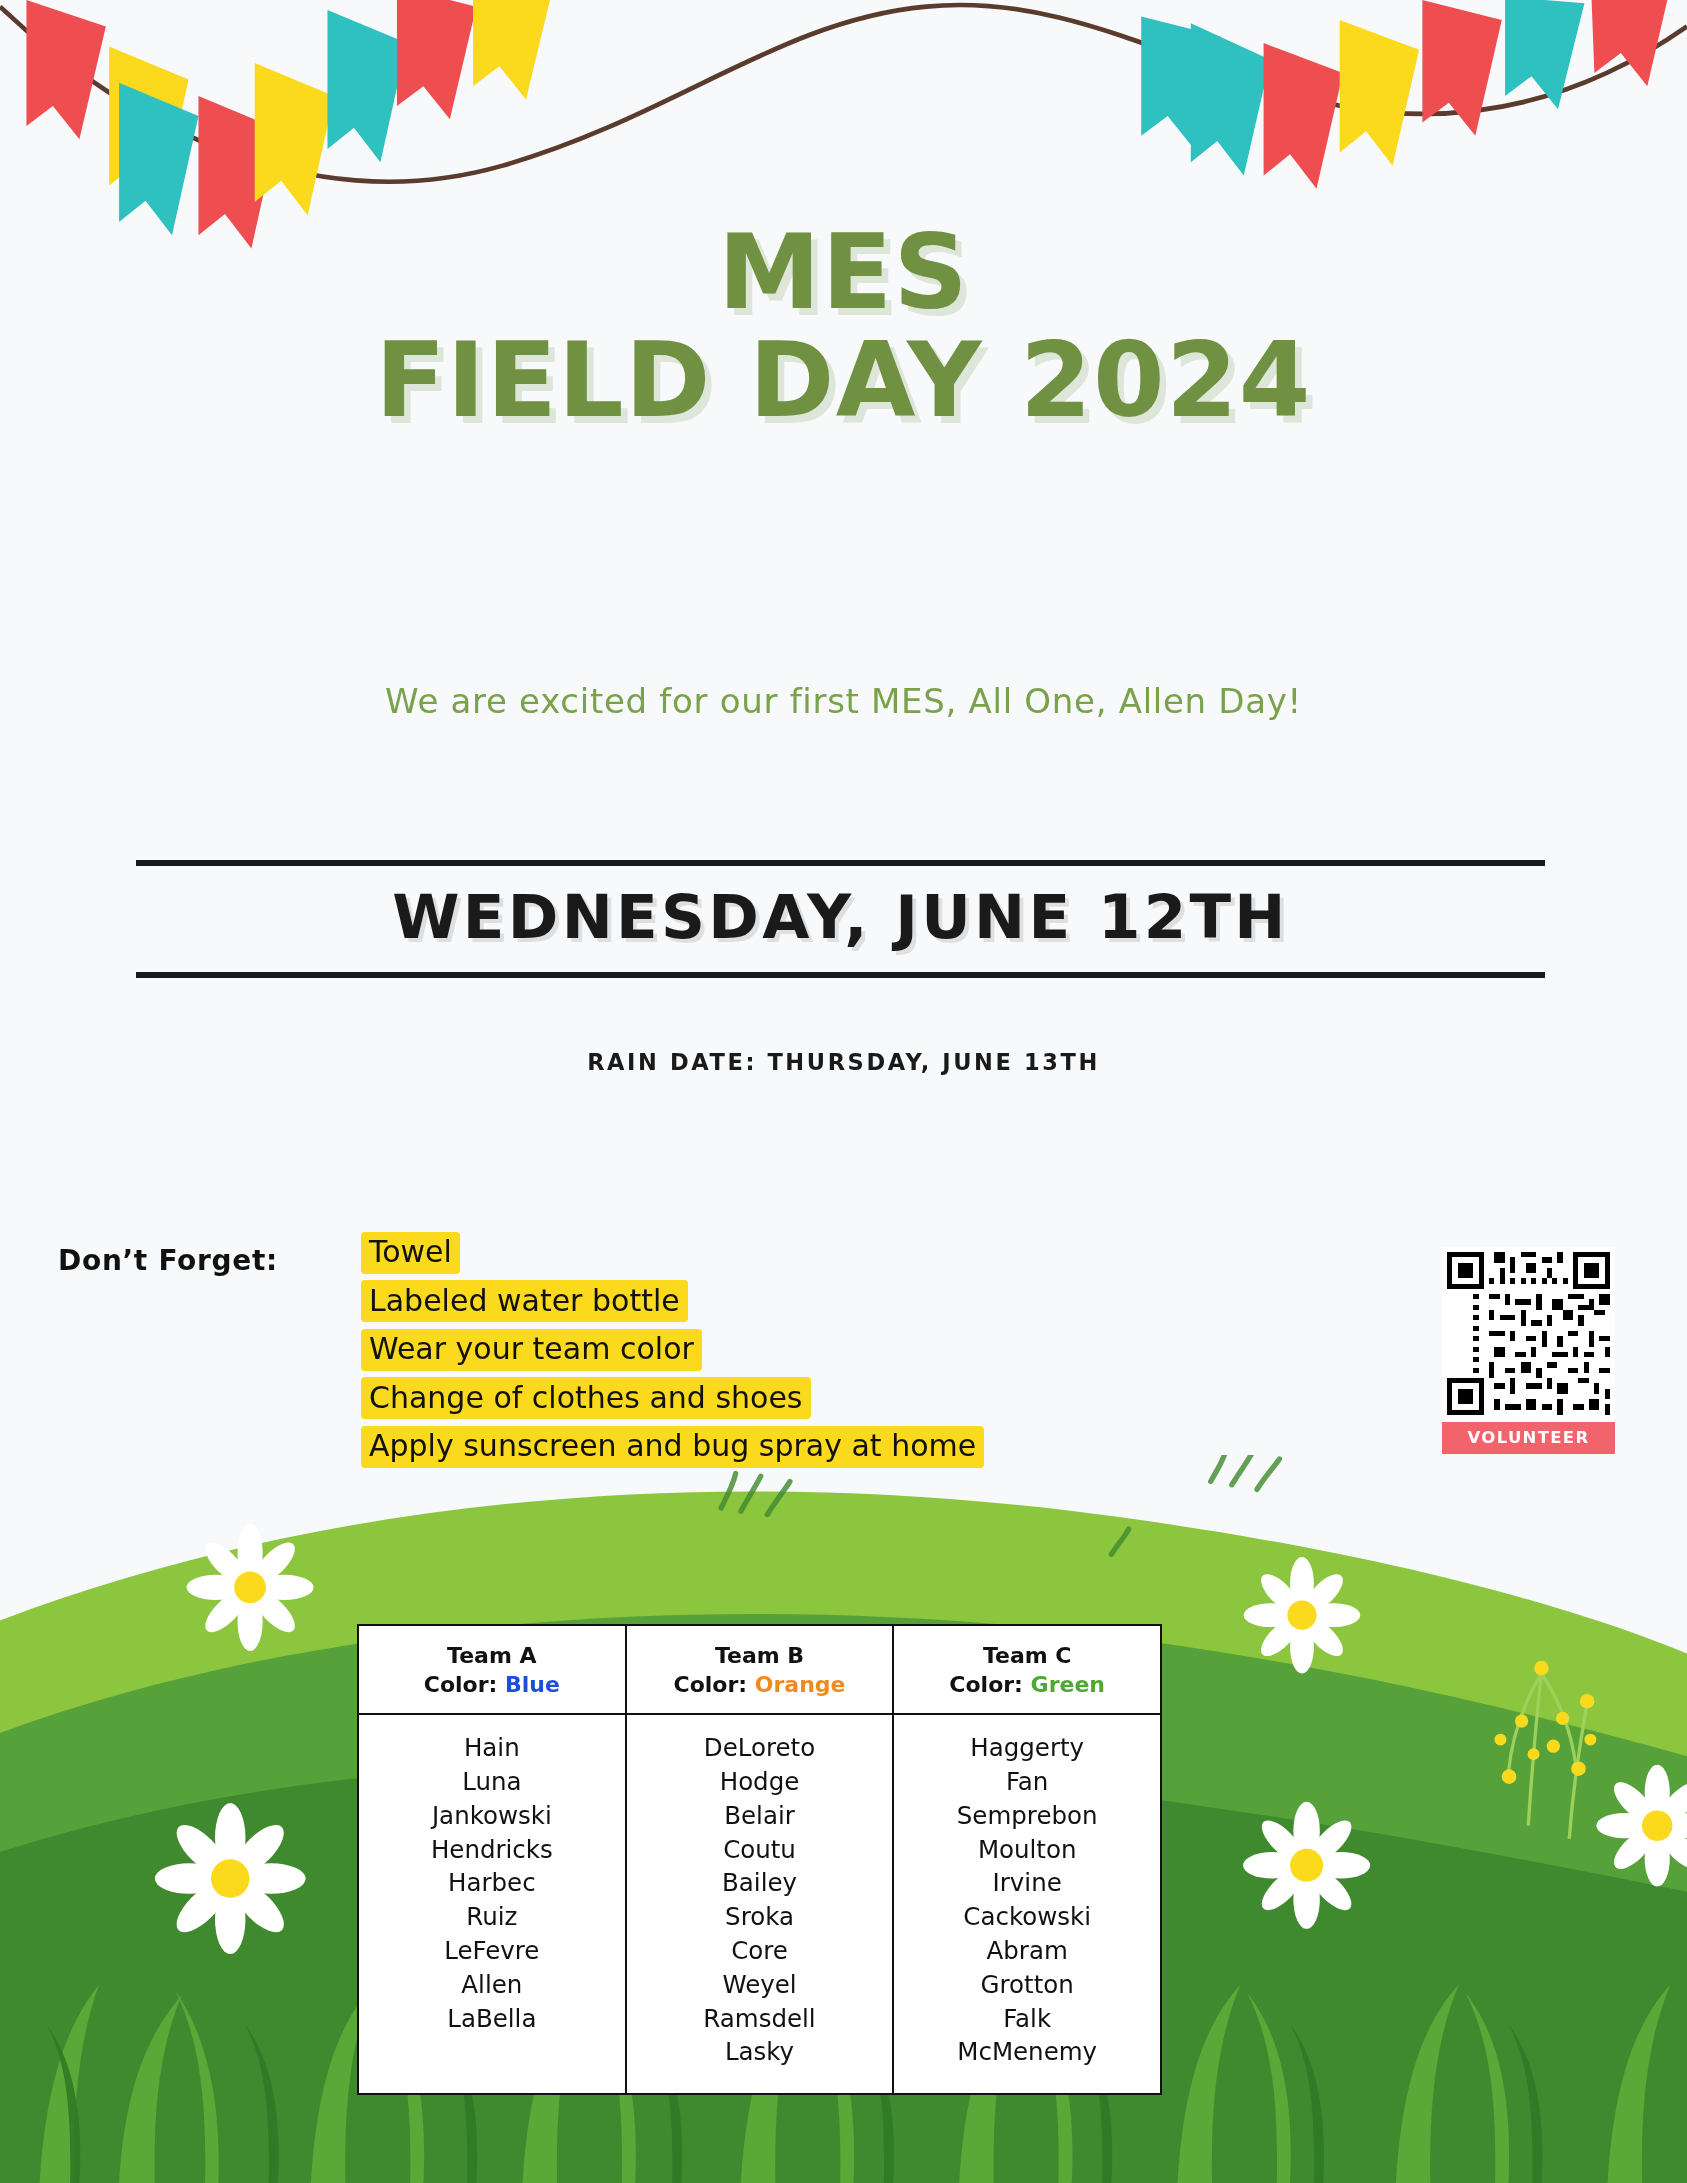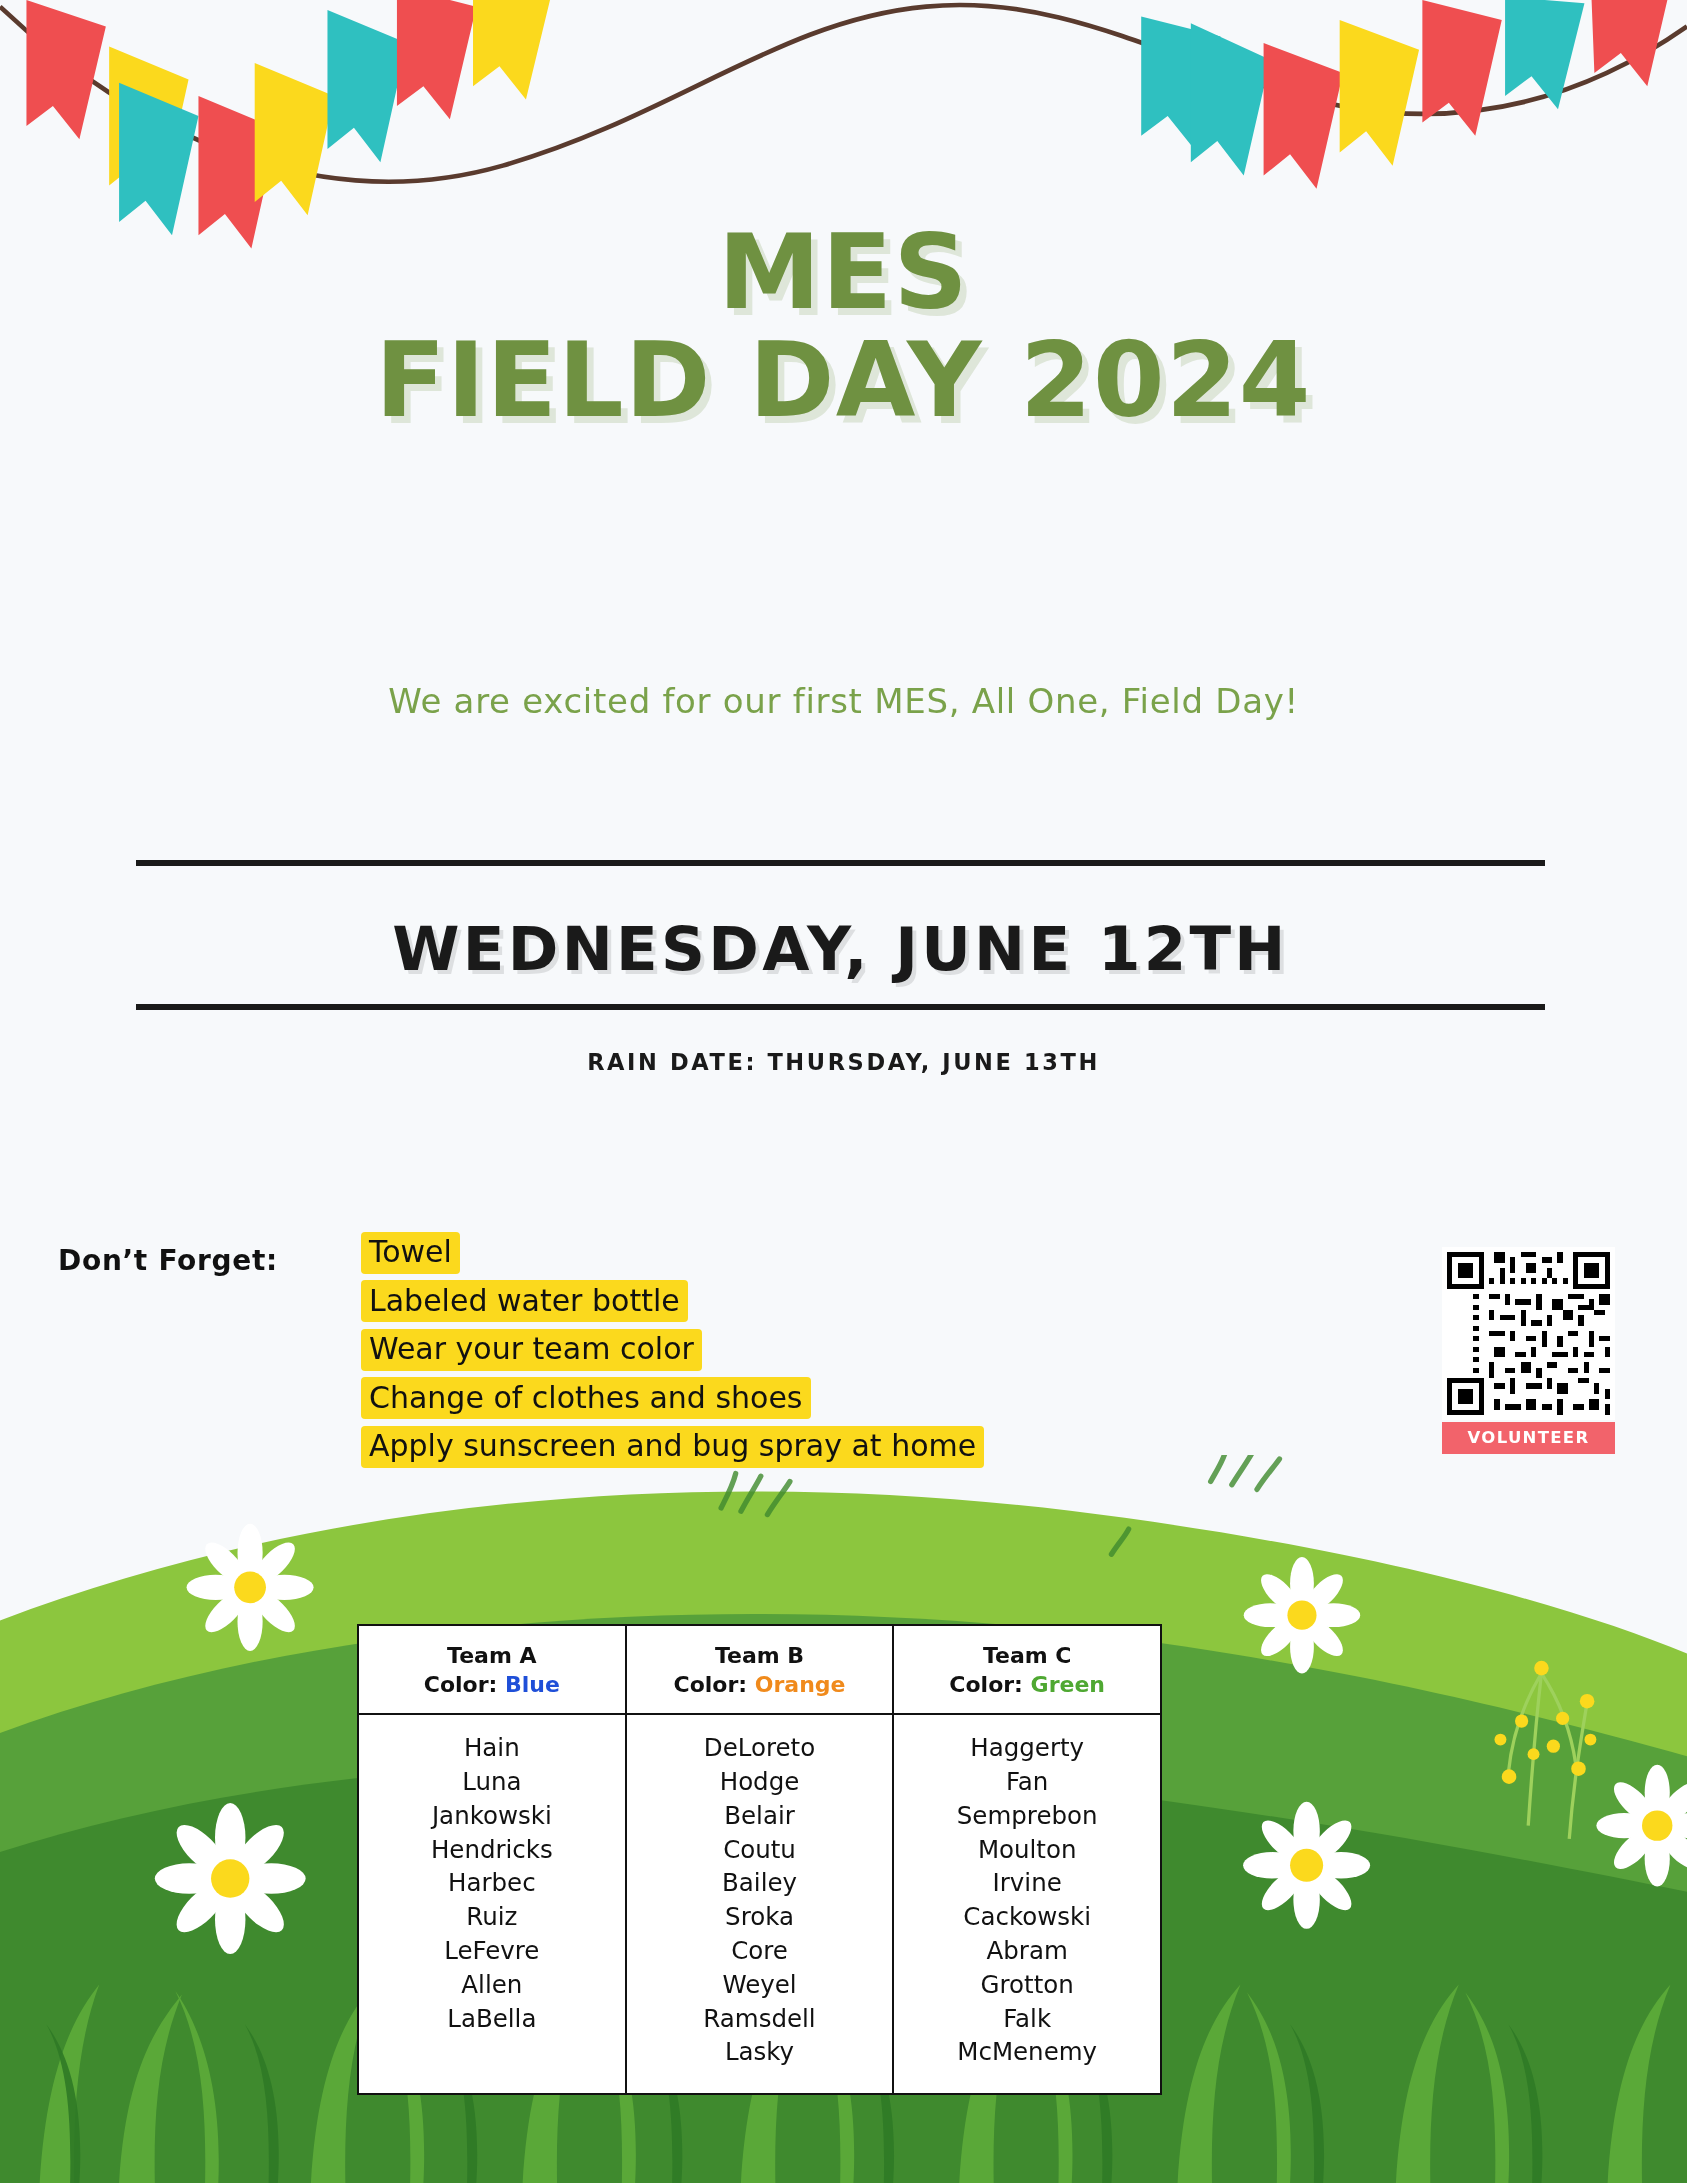--- a/index.html
+++ b/index.html
@@ -77,21 +77,20 @@
     text-align: center;
     z-index: 6;
   }
   .date-text {
     font-family: "DejaVu Sans", sans-serif;
     font-weight: bold;
     font-size: 61px;
     letter-spacing: 3.3px;
     color: #1a1a1a;
     text-shadow: 4px 4px 0 rgba(0,0,0,0.10);
-    margin-top: 32px;
   }
   .rain-date {
     position: absolute;
     top: 1049px;
     left: 0;
     width: 1687px;
     text-align: center;
     font-family: "DejaVu Sans", sans-serif;
     font-weight: bold;
     font-size: 22.5px;
@@ -241,21 +240,21 @@
       <polygon points="2300,0 2420,10 2380,170 2340,120 2300,150" fill="#2fc0c0" transform="translate(-25,-5)"></polygon>
       <polygon points="2420,0 2540,0 2505,150 2465,100 2425,130" fill="#ef4e50" transform="translate(-15,-20)"></polygon>
     </g>
   </svg>
 
   <div class="title-block">
     <div class="title-line one">MES</div>
     <div class="title-line two">FIELD DAY 2024</div>
   </div>
 
-  <div class="subtitle">We are excited for our first MES, All One, Field Day!</div>
+  <div class="subtitle">We are excited for our first MES, All One, Allen Day!</div>
 
   <div class="date-band">
     <div class="date-text">WEDNESDAY, JUNE 12TH</div>
   </div>
   <div class="rain-date">RAIN DATE: THURSDAY, JUNE 13TH</div>
 
   <div class="dont-forget-label">Don’t Forget:</div>
   <ul class="forget-list">
     <li><span>Towel</span></li>
     <li><span>Labeled water bottle</span></li>

